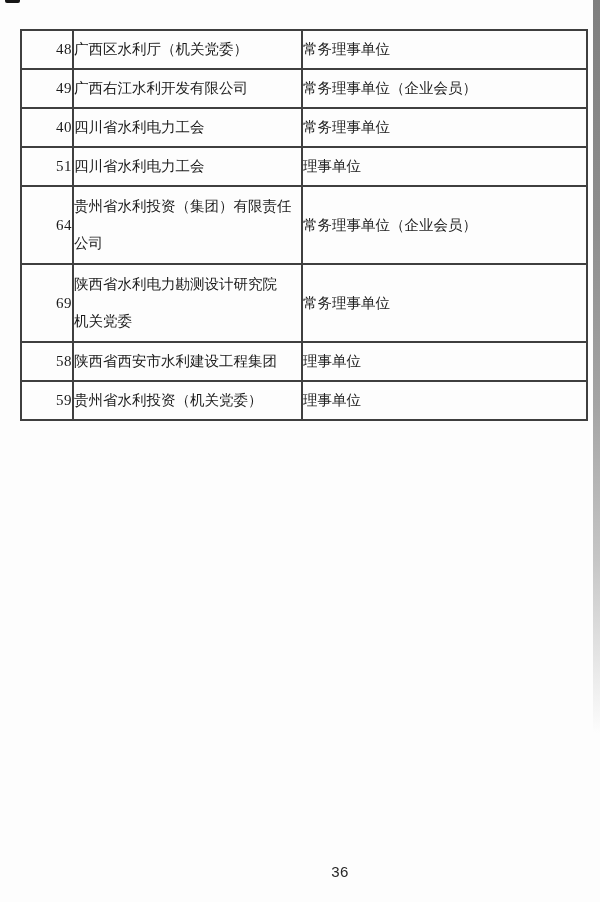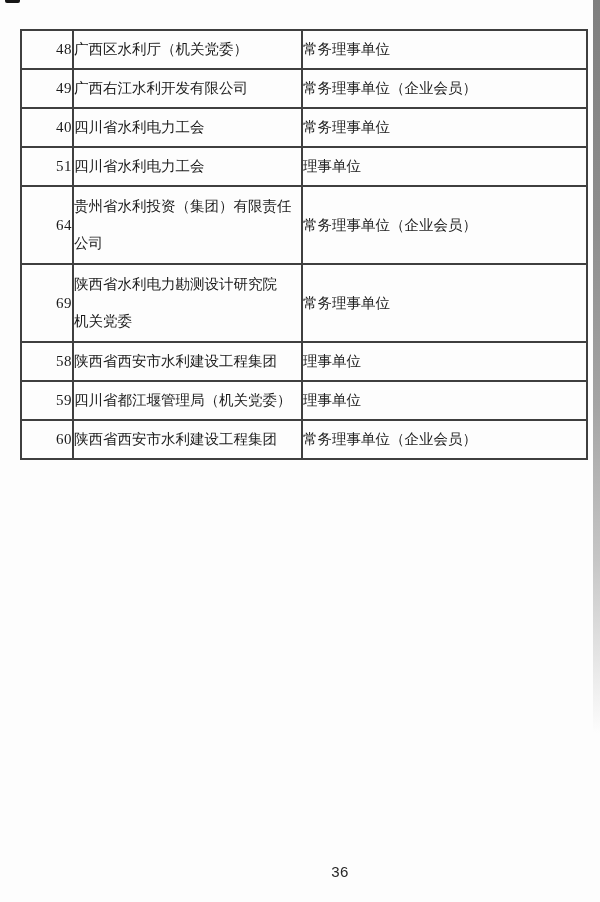--- a/index.html
+++ b/index.html
@@ -167,32 +167,23 @@
     <td class="org">
             <div class="line">陕西省西安市水利建设工程集团</div>
           </td>
     <td class="type">
             <div class="line">理事单位</div>
           </td>
   </tr>
         <tr>
     <td class="num">59</td>
     <td class="org">
-            <div class="line">四川省都江堰管理局（机关党委）</div>
+            <div class="line">贵州省水利投资（机关党委）</div>
           </td>
     <td class="type">
             <div class="line">理事单位</div>
-          </td>
-  </tr>
-        <tr>
-    <td class="num">60</td>
-    <td class="org">
-            <div class="line">陕西省西安市水利建设工程集团</div>
-          </td>
-    <td class="type">
-            <div class="line">常务理事单位（企业会员）</div>
           </td>
   </tr>
       </tbody>
   </table>
 
   <div class="page-number">36</div>
 </div>
 
 </body></html>

